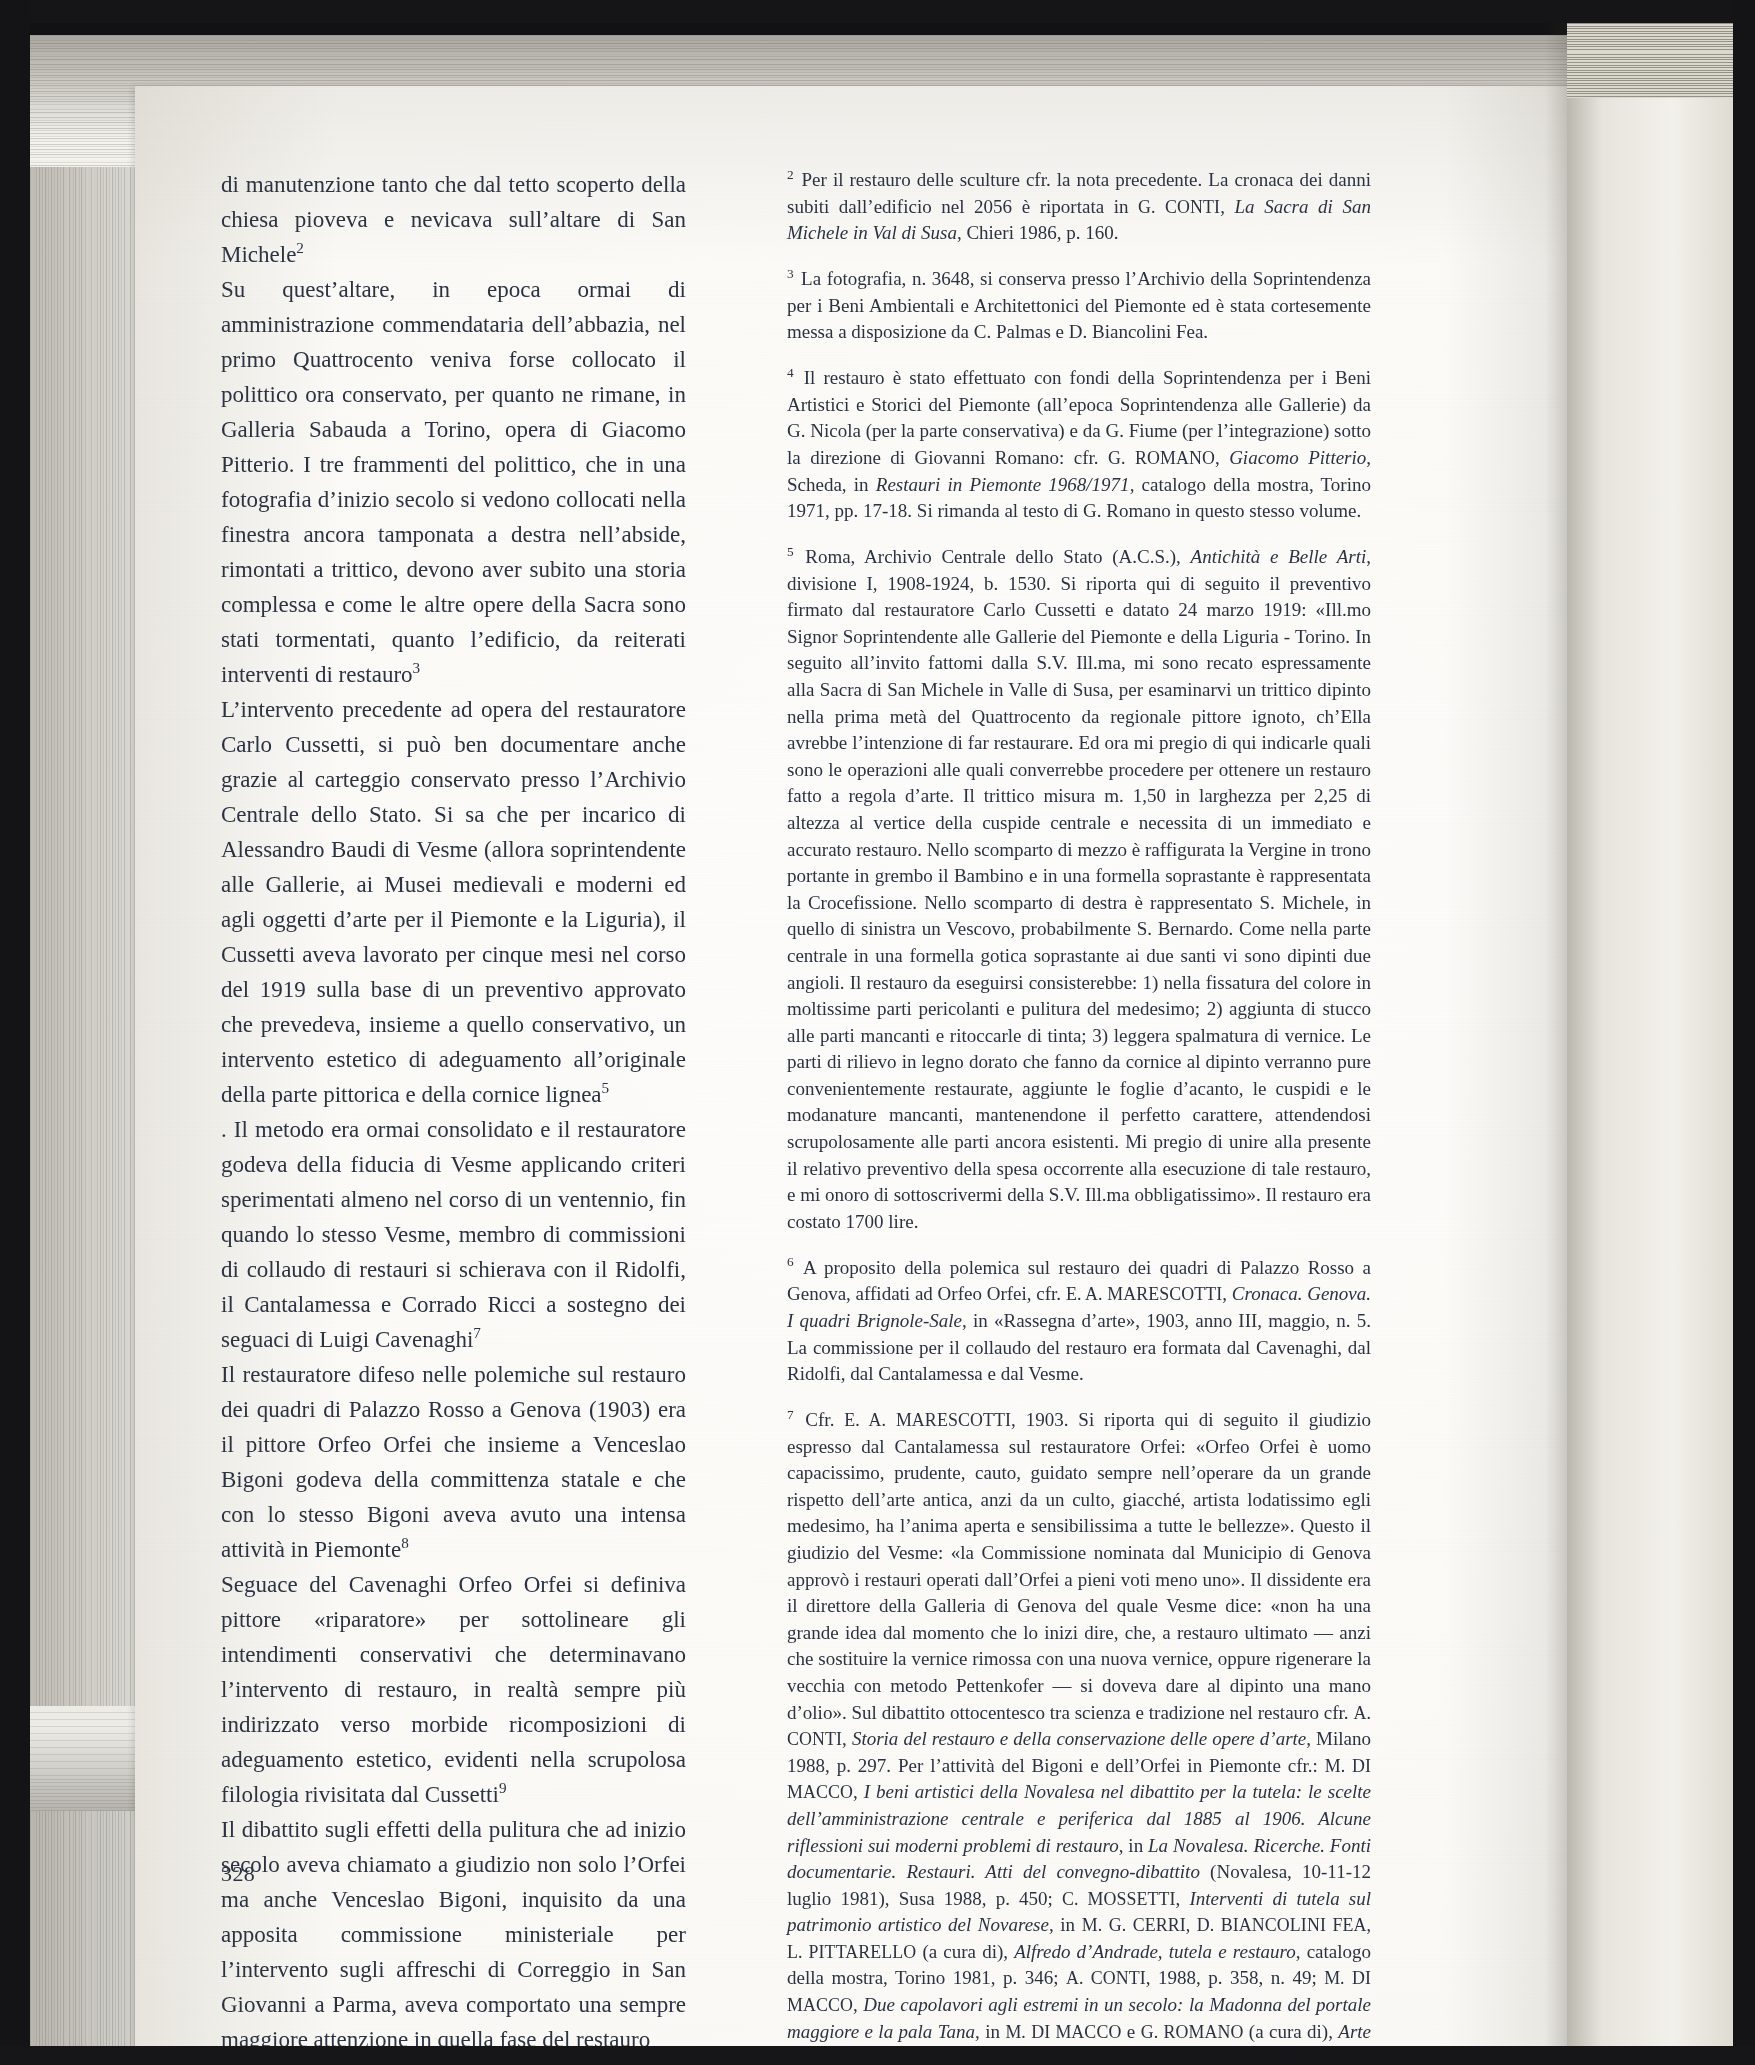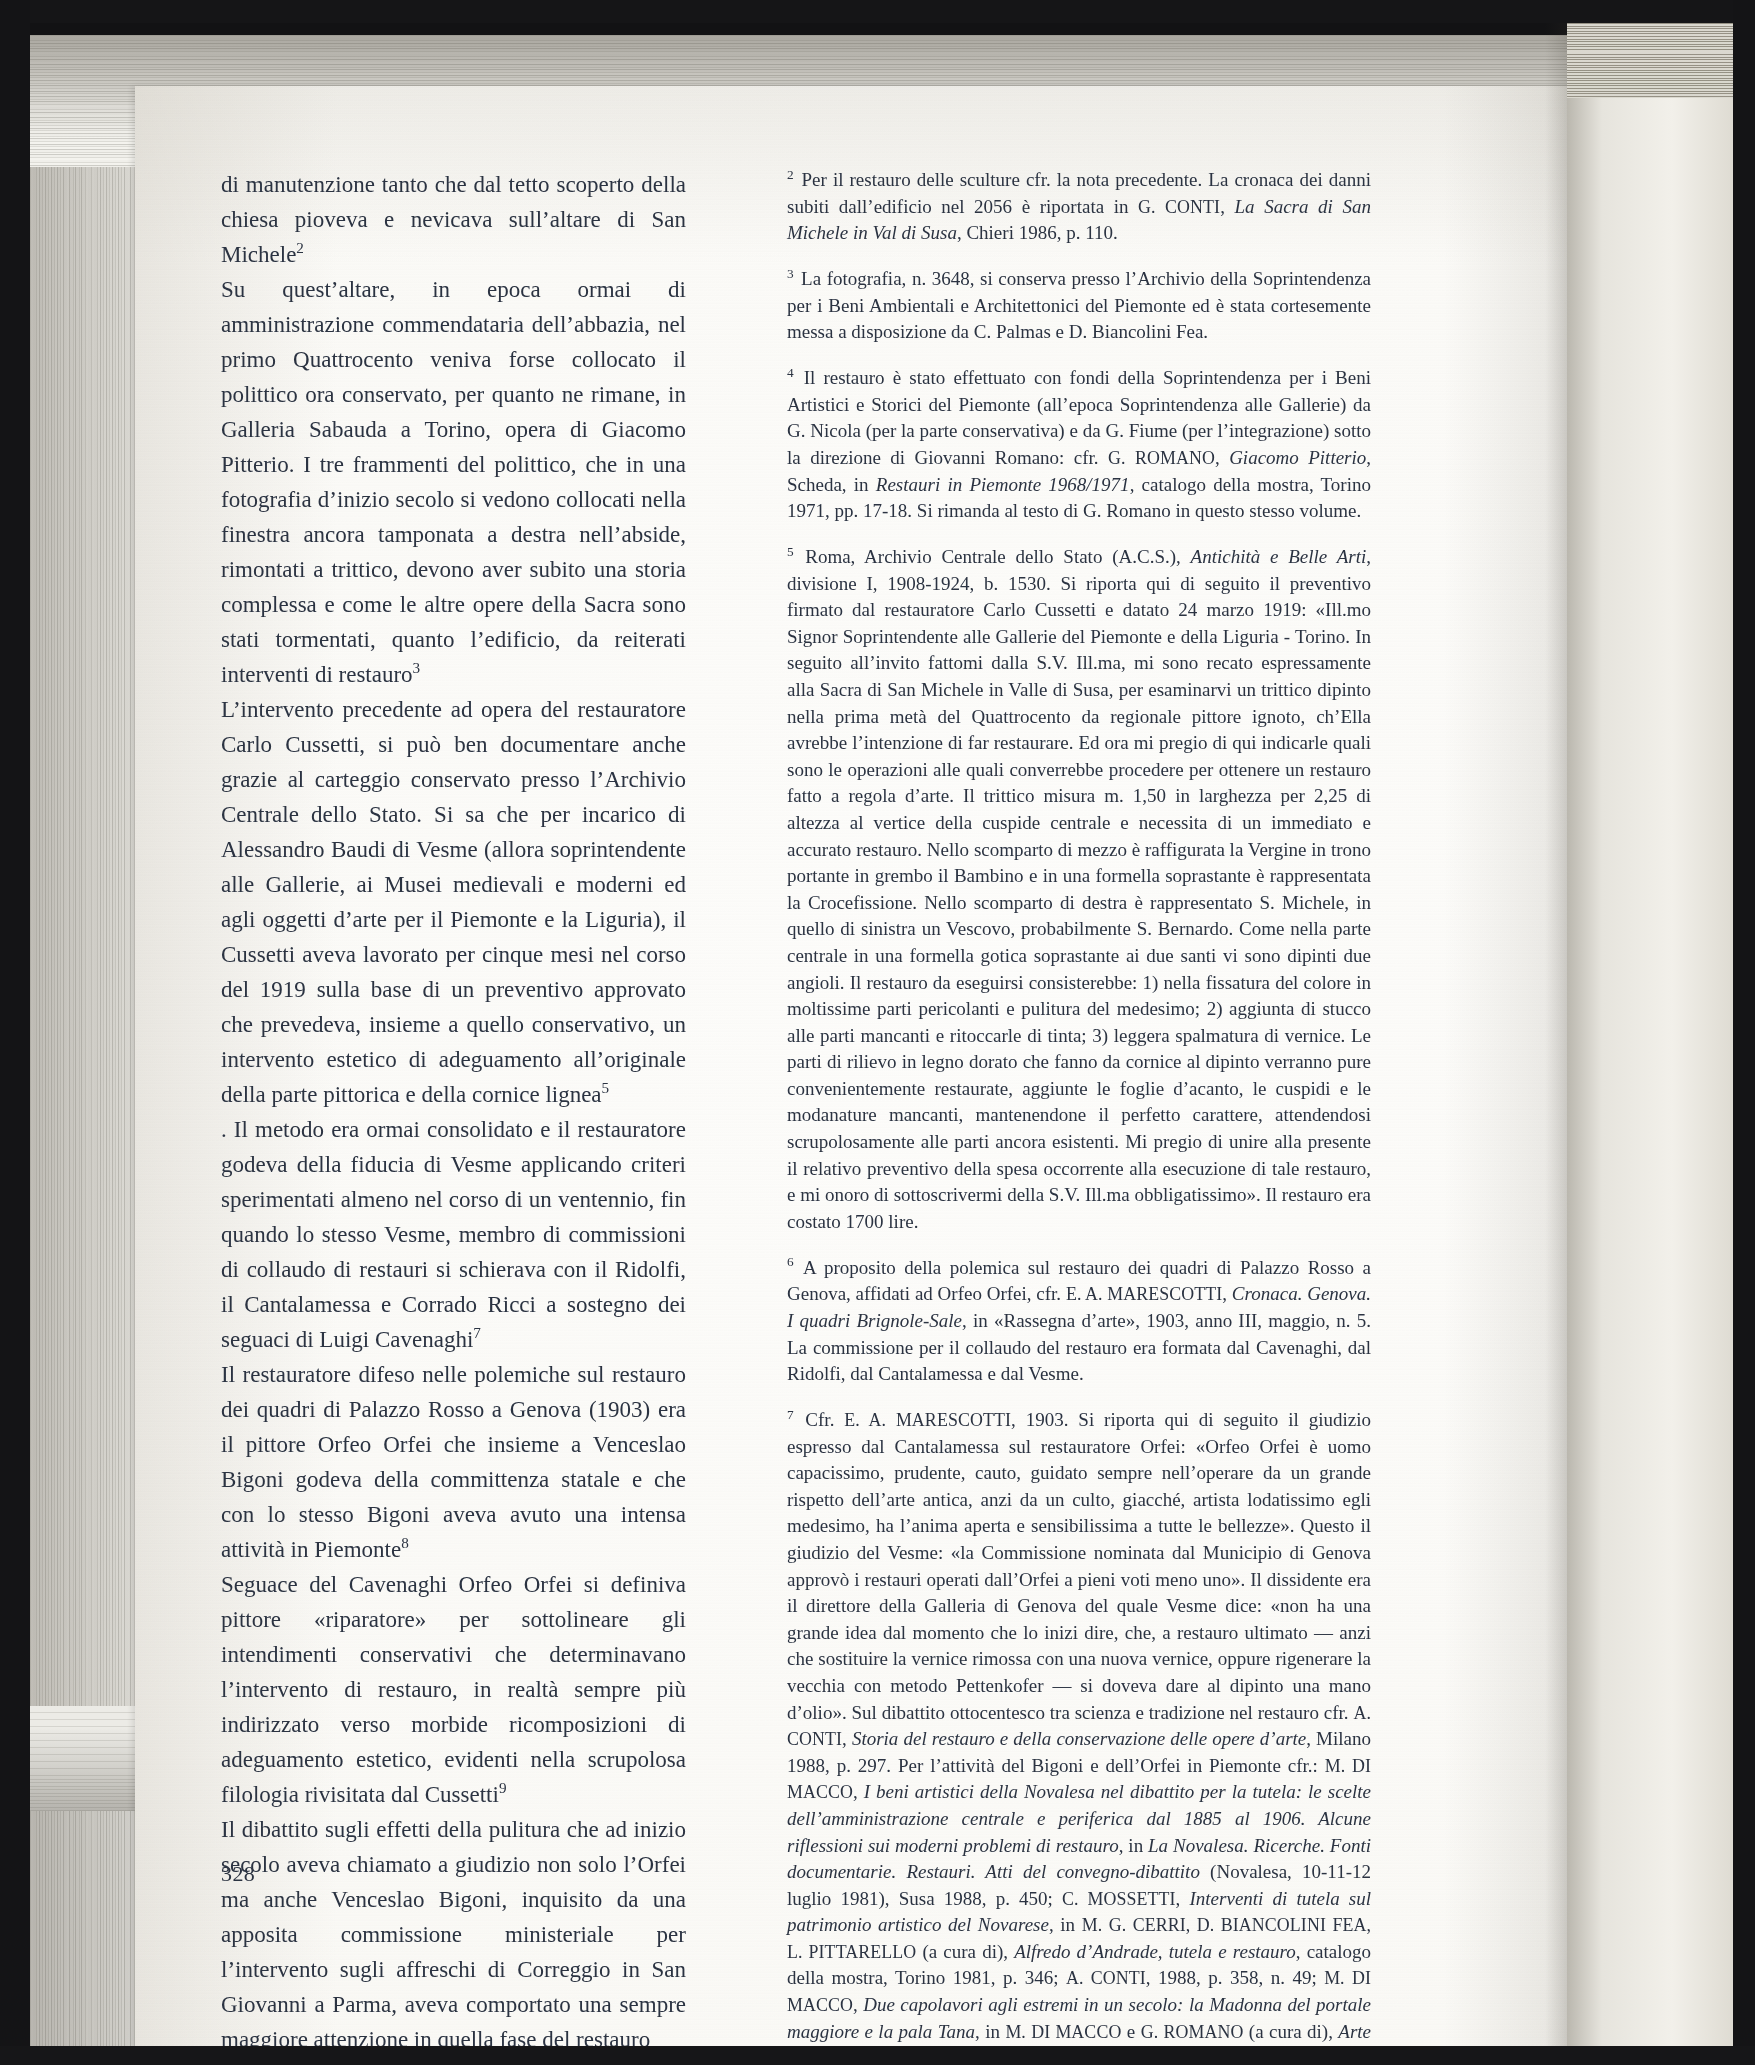--- a/index.html
+++ b/index.html
@@ -287,21 +287,21 @@
               <p>L’intervento precedente ad opera del restauratore Carlo Cussetti, si può ben documentare anche grazie al carteggio conservato presso l’Archivio Centrale dello Stato. Si sa che per incarico di Alessandro Baudi di Vesme (allora soprintendente alle Gallerie, ai Musei medievali e moderni ed agli oggetti d’arte per il Piemonte e la Liguria), il Cussetti aveva lavorato per cinque mesi nel corso del 1919 sulla base di un preventivo approvato che prevedeva, insieme a quello conservativo, un intervento estetico di adeguamento all’originale della parte pittorica e della cornice lignea<sup>5</sup></p>
               <p>. Il metodo era ormai consolidato e il restauratore godeva della fiducia di Vesme applicando criteri sperimentati almeno nel corso di un ventennio, fin quando lo stesso Vesme, membro di commissioni di collaudo di restauri si schierava con il Ridolfi, il Cantalamessa e Corrado Ricci a sostegno dei seguaci di Luigi Cavenaghi<sup>7</sup></p>
               <p>Il restauratore difeso nelle polemiche sul restauro dei quadri di Palazzo Rosso a Genova (1903) era il pittore Orfeo Orfei che insieme a Venceslao Bigoni godeva della committenza statale e che con lo stesso Bigoni aveva avuto una intensa attività in Piemonte<sup>8</sup></p>
               <p>Seguace del Cavenaghi Orfeo Orfei si definiva pittore «riparatore» per sottolineare gli intendimenti conservativi che determinavano l’intervento di restauro, in realtà sempre più indirizzato verso morbide ricomposizioni di adeguamento estetico, evidenti nella scrupolosa filologia rivisitata dal Cussetti<sup>9</sup></p>
               <p>Il dibattito sugli effetti della pulitura che ad inizio secolo aveva chiamato a giudizio non solo l’Orfei ma anche Venceslao Bigoni, inquisito da una apposita commissione ministeriale per l’intervento sugli affreschi di Correggio in San Giovanni a Parma, aveva comportato una sempre maggiore attenzione in quella fase del restauro</p>
             </div>
         </div>
 
         <div class="col-notes">
           <div id="notes-host">
-              <div class="note"><sup>2</sup> <span>Per il restauro delle sculture cfr. la nota precedente. La cronaca dei danni subiti dall’edificio nel 2056 è riportata in </span><span class="sc">G. CONTI</span><span>, </span><i>La Sacra di San Michele in Val di Susa</i><span>, Chieri 1986, p. 110.</span></div>
+              <div class="note"><sup>2</sup> <span>Per il restauro delle sculture cfr. la nota precedente. La cronaca dei danni subiti dall’edificio nel 2056 è riportata in </span><span class="sc">G. CONTI</span><span>, </span><i>La Sacra di San Michele in Val di Susa</i><span>, Chieri 1986, p. 160.</span></div>
               <div class="note"><sup>3</sup> <span>La fotografia, n. 3648, si conserva presso l’Archivio della Soprintendenza per i Beni Ambientali e Architettonici del Piemonte ed è stata cortesemente messa a disposizione da C. Palmas e D. Biancolini Fea.</span></div>
               <div class="note"><sup>4</sup> <span>Il restauro è stato effettuato con fondi della Soprintendenza per i Beni Artistici e Storici del Piemonte (all’epoca Soprintendenza alle Gallerie) da G. Nicola (per la parte conservativa) e da G. Fiume (per l’integrazione) sotto la direzione di Giovanni Romano: cfr. </span><span class="sc">G. ROMANO</span><span>, </span><i>Giacomo Pitterio</i><span>, Scheda, in </span><i>Restauri in Piemonte 1968/1971</i><span>, catalogo della mostra, Torino 1971, pp. 17-18. Si rimanda al testo di G. Romano in questo stesso volume.</span></div>
               <div class="note"><sup>5</sup> <span>Roma, Archivio Centrale dello Stato (A.C.S.), </span><i>Antichità e Belle Arti</i><span>, divisione I, 1908-1924, b. 1530. Si riporta qui di seguito il preventivo firmato dal restauratore Carlo Cussetti e datato 24 marzo 1919: «Ill.mo Signor Soprintendente alle Gallerie del Piemonte e della Liguria - Torino. In seguito all’invito fattomi dalla S.V. Ill.ma, mi sono recato espressamente alla Sacra di San Michele in Valle di Susa, per esaminarvi un trittico dipinto nella prima metà del Quattrocento da regionale pittore ignoto, ch’Ella avrebbe l’intenzione di far restaurare. Ed ora mi pregio di qui indicarle quali sono le operazioni alle quali converrebbe procedere per ottenere un restauro fatto a regola d’arte. Il trittico misura m. 1,50 in larghezza per 2,25 di altezza al vertice della cuspide centrale e necessita di un immediato e accurato restauro. Nello scomparto di mezzo è raffigurata la Vergine in trono portante in grembo il Bambino e in una formella soprastante è rappresentata la Crocefissione. Nello scomparto di destra è rappresentato S. Michele, in quello di sinistra un Vescovo, probabilmente S. Bernardo. Come nella parte centrale in una formella gotica soprastante ai due santi vi sono dipinti due angioli. Il restauro da eseguirsi consisterebbe: 1) nella fissatura del colore in moltissime parti pericolanti e pulitura del medesimo; 2) aggiunta di stucco alle parti mancanti e ritoccarle di tinta; 3) leggera spalmatura di vernice. Le parti di rilievo in legno dorato che fanno da cornice al dipinto verranno pure convenientemente restaurate, aggiunte le foglie d’acanto, le cuspidi e le modanature mancanti, mantenendone il perfetto carattere, attendendosi scrupolosamente alle parti ancora esistenti. Mi pregio di unire alla presente il relativo preventivo della spesa occorrente alla esecuzione di tale restauro, e mi onoro di sottoscrivermi della S.V. Ill.ma obbligatissimo». Il restauro era costato 1700 lire.</span></div>
               <div class="note"><sup>6</sup> <span>A proposito della polemica sul restauro dei quadri di Palazzo Rosso a Genova, affidati ad Orfeo Orfei, cfr. </span><span class="sc">E. A. MARESCOTTI</span><span>, </span><i>Cronaca. Genova. I quadri Brignole-Sale</i><span>, in «Rassegna d’arte», 1903, anno III, maggio, n. 5. La commissione per il collaudo del restauro era formata dal Cavenaghi, dal Ridolfi, dal Cantalamessa e dal Vesme.</span></div>
               <div class="note"><sup>7</sup> <span>Cfr. </span><span class="sc">E. A. MARESCOTTI</span><span>, 1903. Si riporta qui di seguito il giudizio espresso dal Cantalamessa sul restauratore Orfei: «Orfeo Orfei è uomo capacissimo, prudente, cauto, guidato sempre nell’operare da un grande rispetto dell’arte antica, anzi da un culto, giacché, artista lodatissimo egli medesimo, ha l’anima aperta e sensibilissima a tutte le bellezze». Questo il giudizio del Vesme: «la Commissione nominata dal Municipio di Genova approvò i restauri operati dall’Orfei a pieni voti meno uno». Il dissidente era il direttore della Galleria di Genova del quale Vesme dice: «non ha una grande idea dal momento che lo inizi dire, che, a restauro ultimato — anzi che sostituire la vernice rimossa con una nuova vernice, oppure rigenerare la vecchia con metodo Pettenkofer — si doveva dare al dipinto una mano d’olio». Sul dibattito ottocentesco tra scienza e tradizione nel restauro cfr. </span><span class="sc">A. CONTI</span><span>, </span><i>Storia del restauro e della conservazione delle opere d’arte</i><span>, Milano 1988, p. 297. Per l’attività del Bigoni e dell’Orfei in Piemonte cfr.: </span><span class="sc">M. DI MACCO</span><span>, </span><i>I beni artistici della Novalesa nel dibattito per la tutela: le scelte dell’amministrazione centrale e periferica dal 1885 al 1906. Alcune riflessioni sui moderni problemi di restauro</i><span>, in </span><i>La Novalesa. Ricerche. Fonti documentarie. Restauri. Atti del convegno-dibattito</i><span> (Novalesa, 10-11-12 luglio 1981), Susa 1988, p. 450; </span><span class="sc">C. MOSSETTI</span><span>, </span><i>Interventi di tutela sul patrimonio artistico del Novarese</i><span>, in </span><span class="sc">M. G. CERRI, D. BIANCOLINI FEA, L. PITTARELLO</span><span> (a cura di), </span><i>Alfredo d’Andrade, tutela e restauro</i><span>, catalogo della mostra, Torino 1981, p. 346; </span><span class="sc">A. CONTI</span><span>, 1988, p. 358, n. 49; </span><span class="sc">M. DI MACCO</span><span>, </span><i>Due capolavori agli estremi in un secolo: la Madonna del portale maggiore e la pala Tana</i><span>, in </span><span class="sc">M. DI MACCO</span><span> e </span><span class="sc">G. ROMANO</span><span> (a cura di), </span><i>Arte del Quattrocento a Chieri. Per i restauri del Battistero</i><span>, Torino 1988, pp. 43-45.</span></div>
             </div>
         </div>
 
       </div>
 

